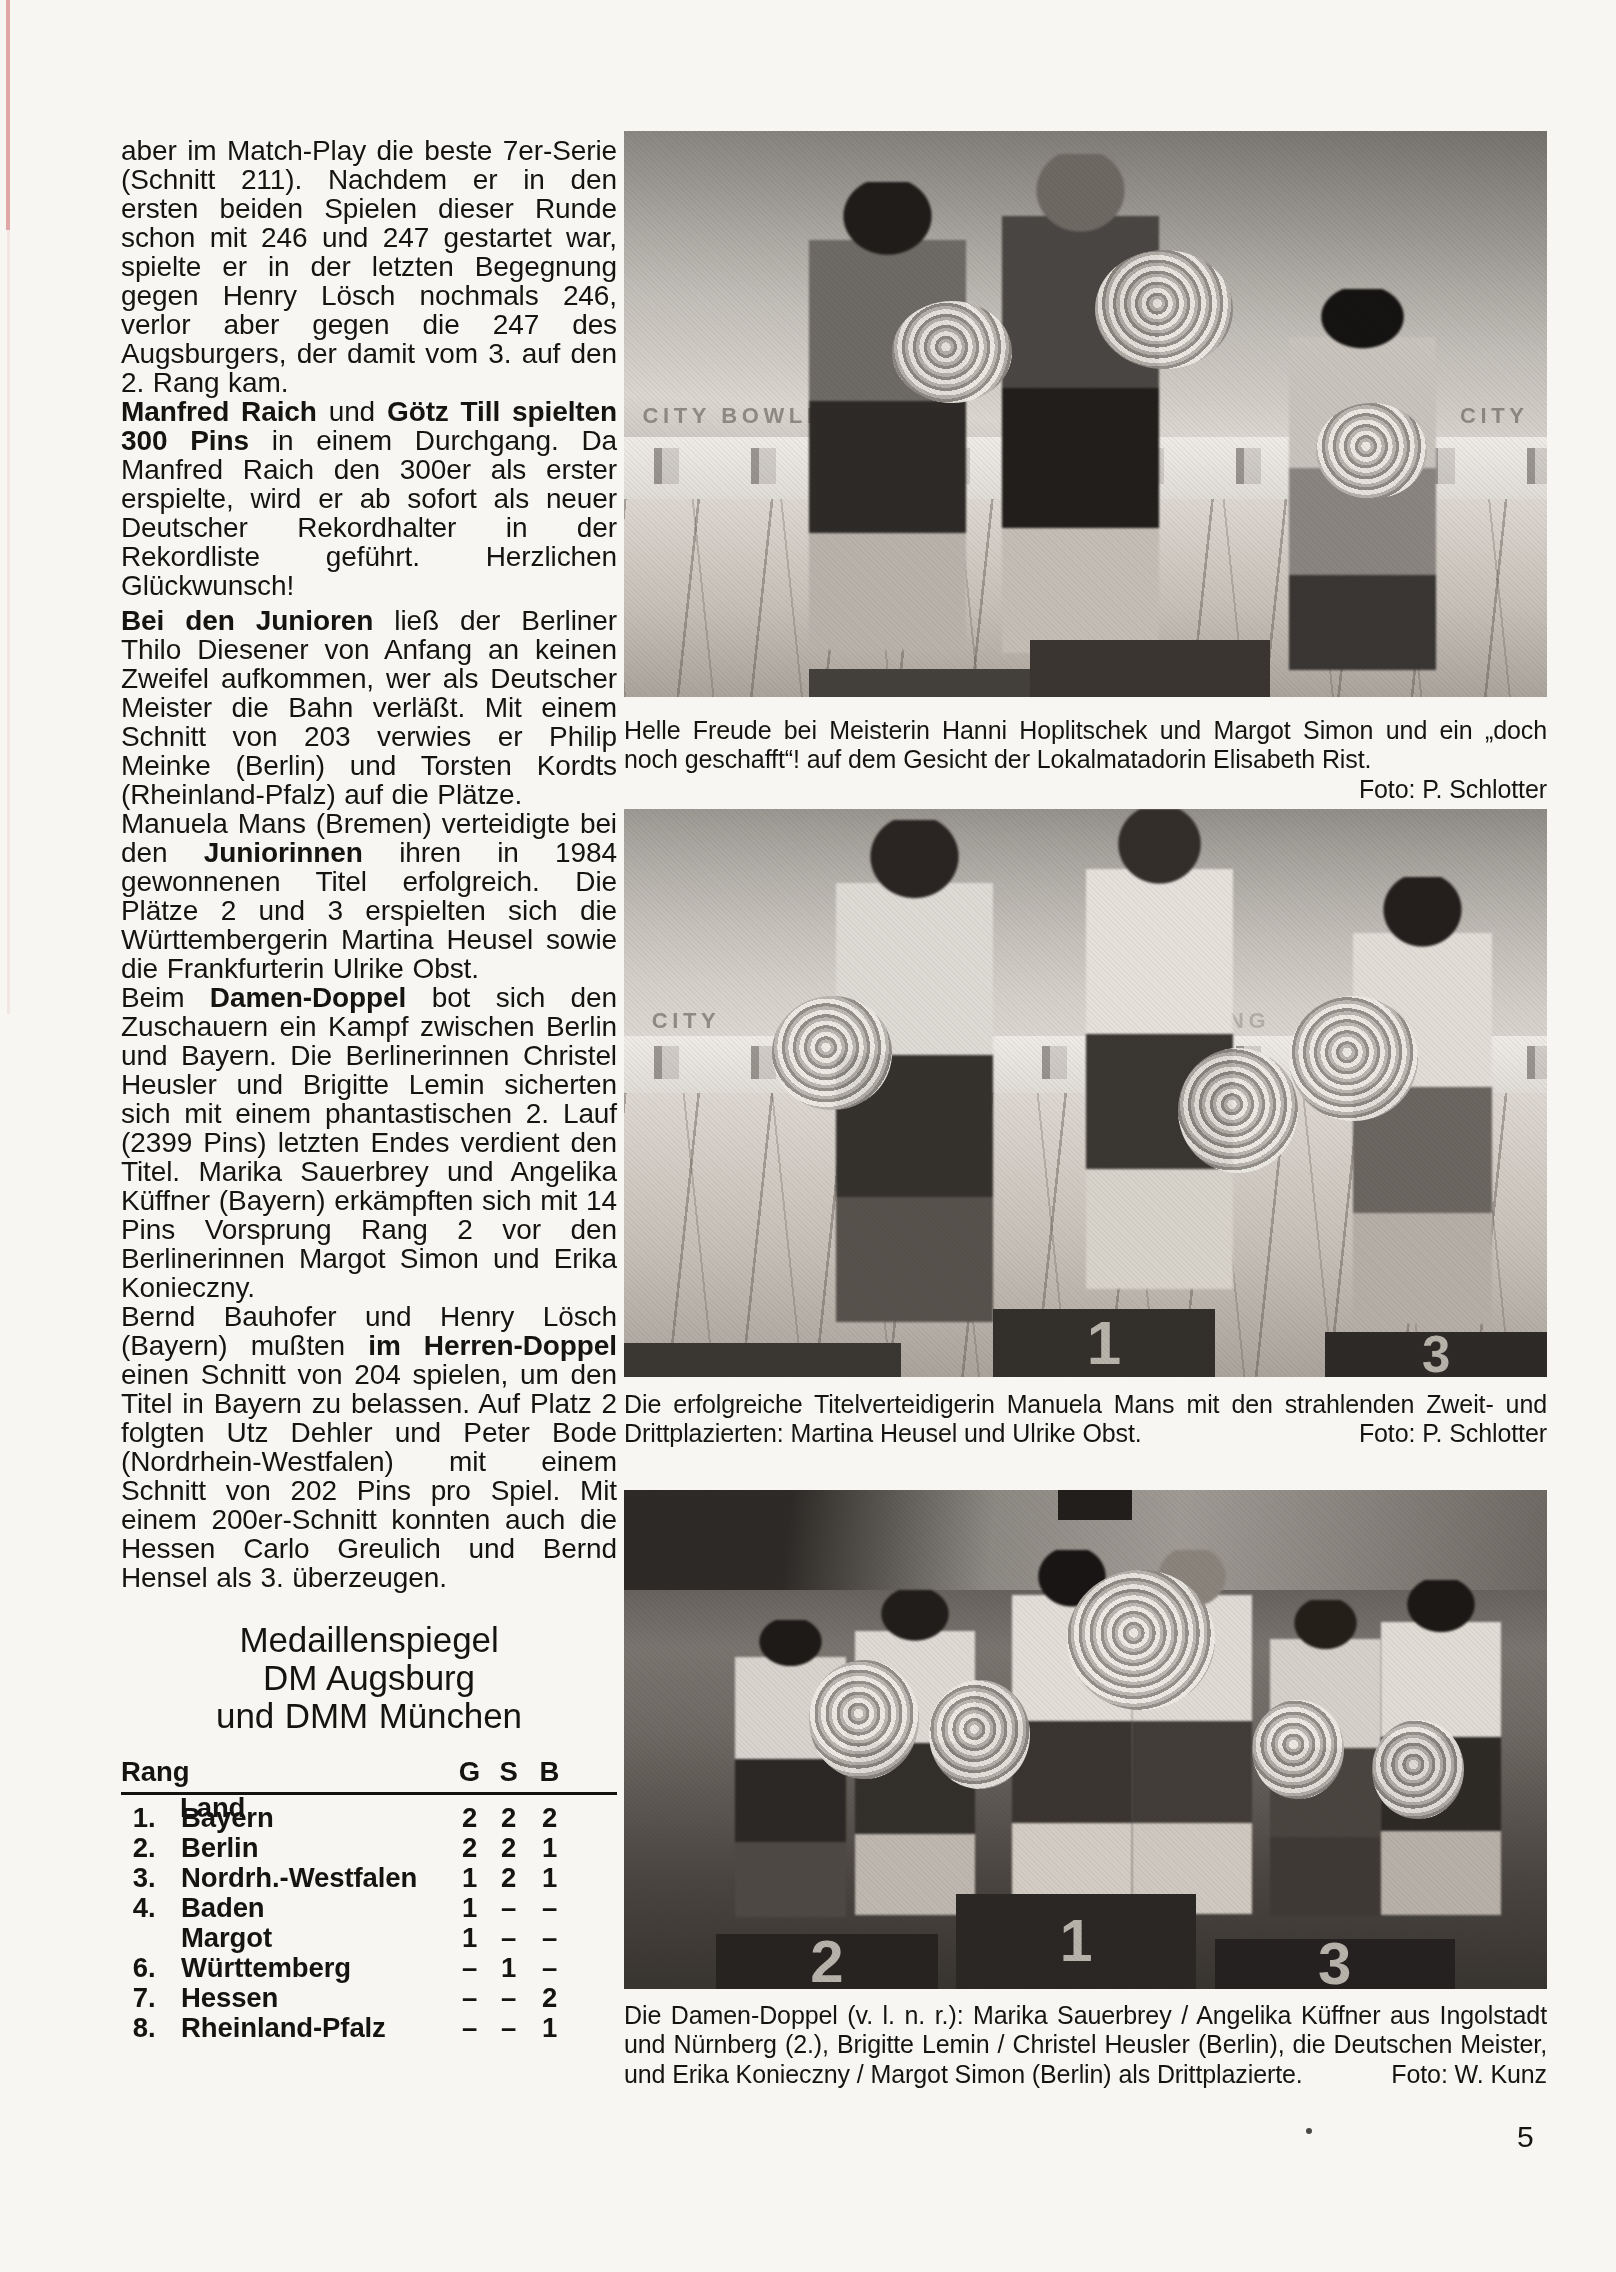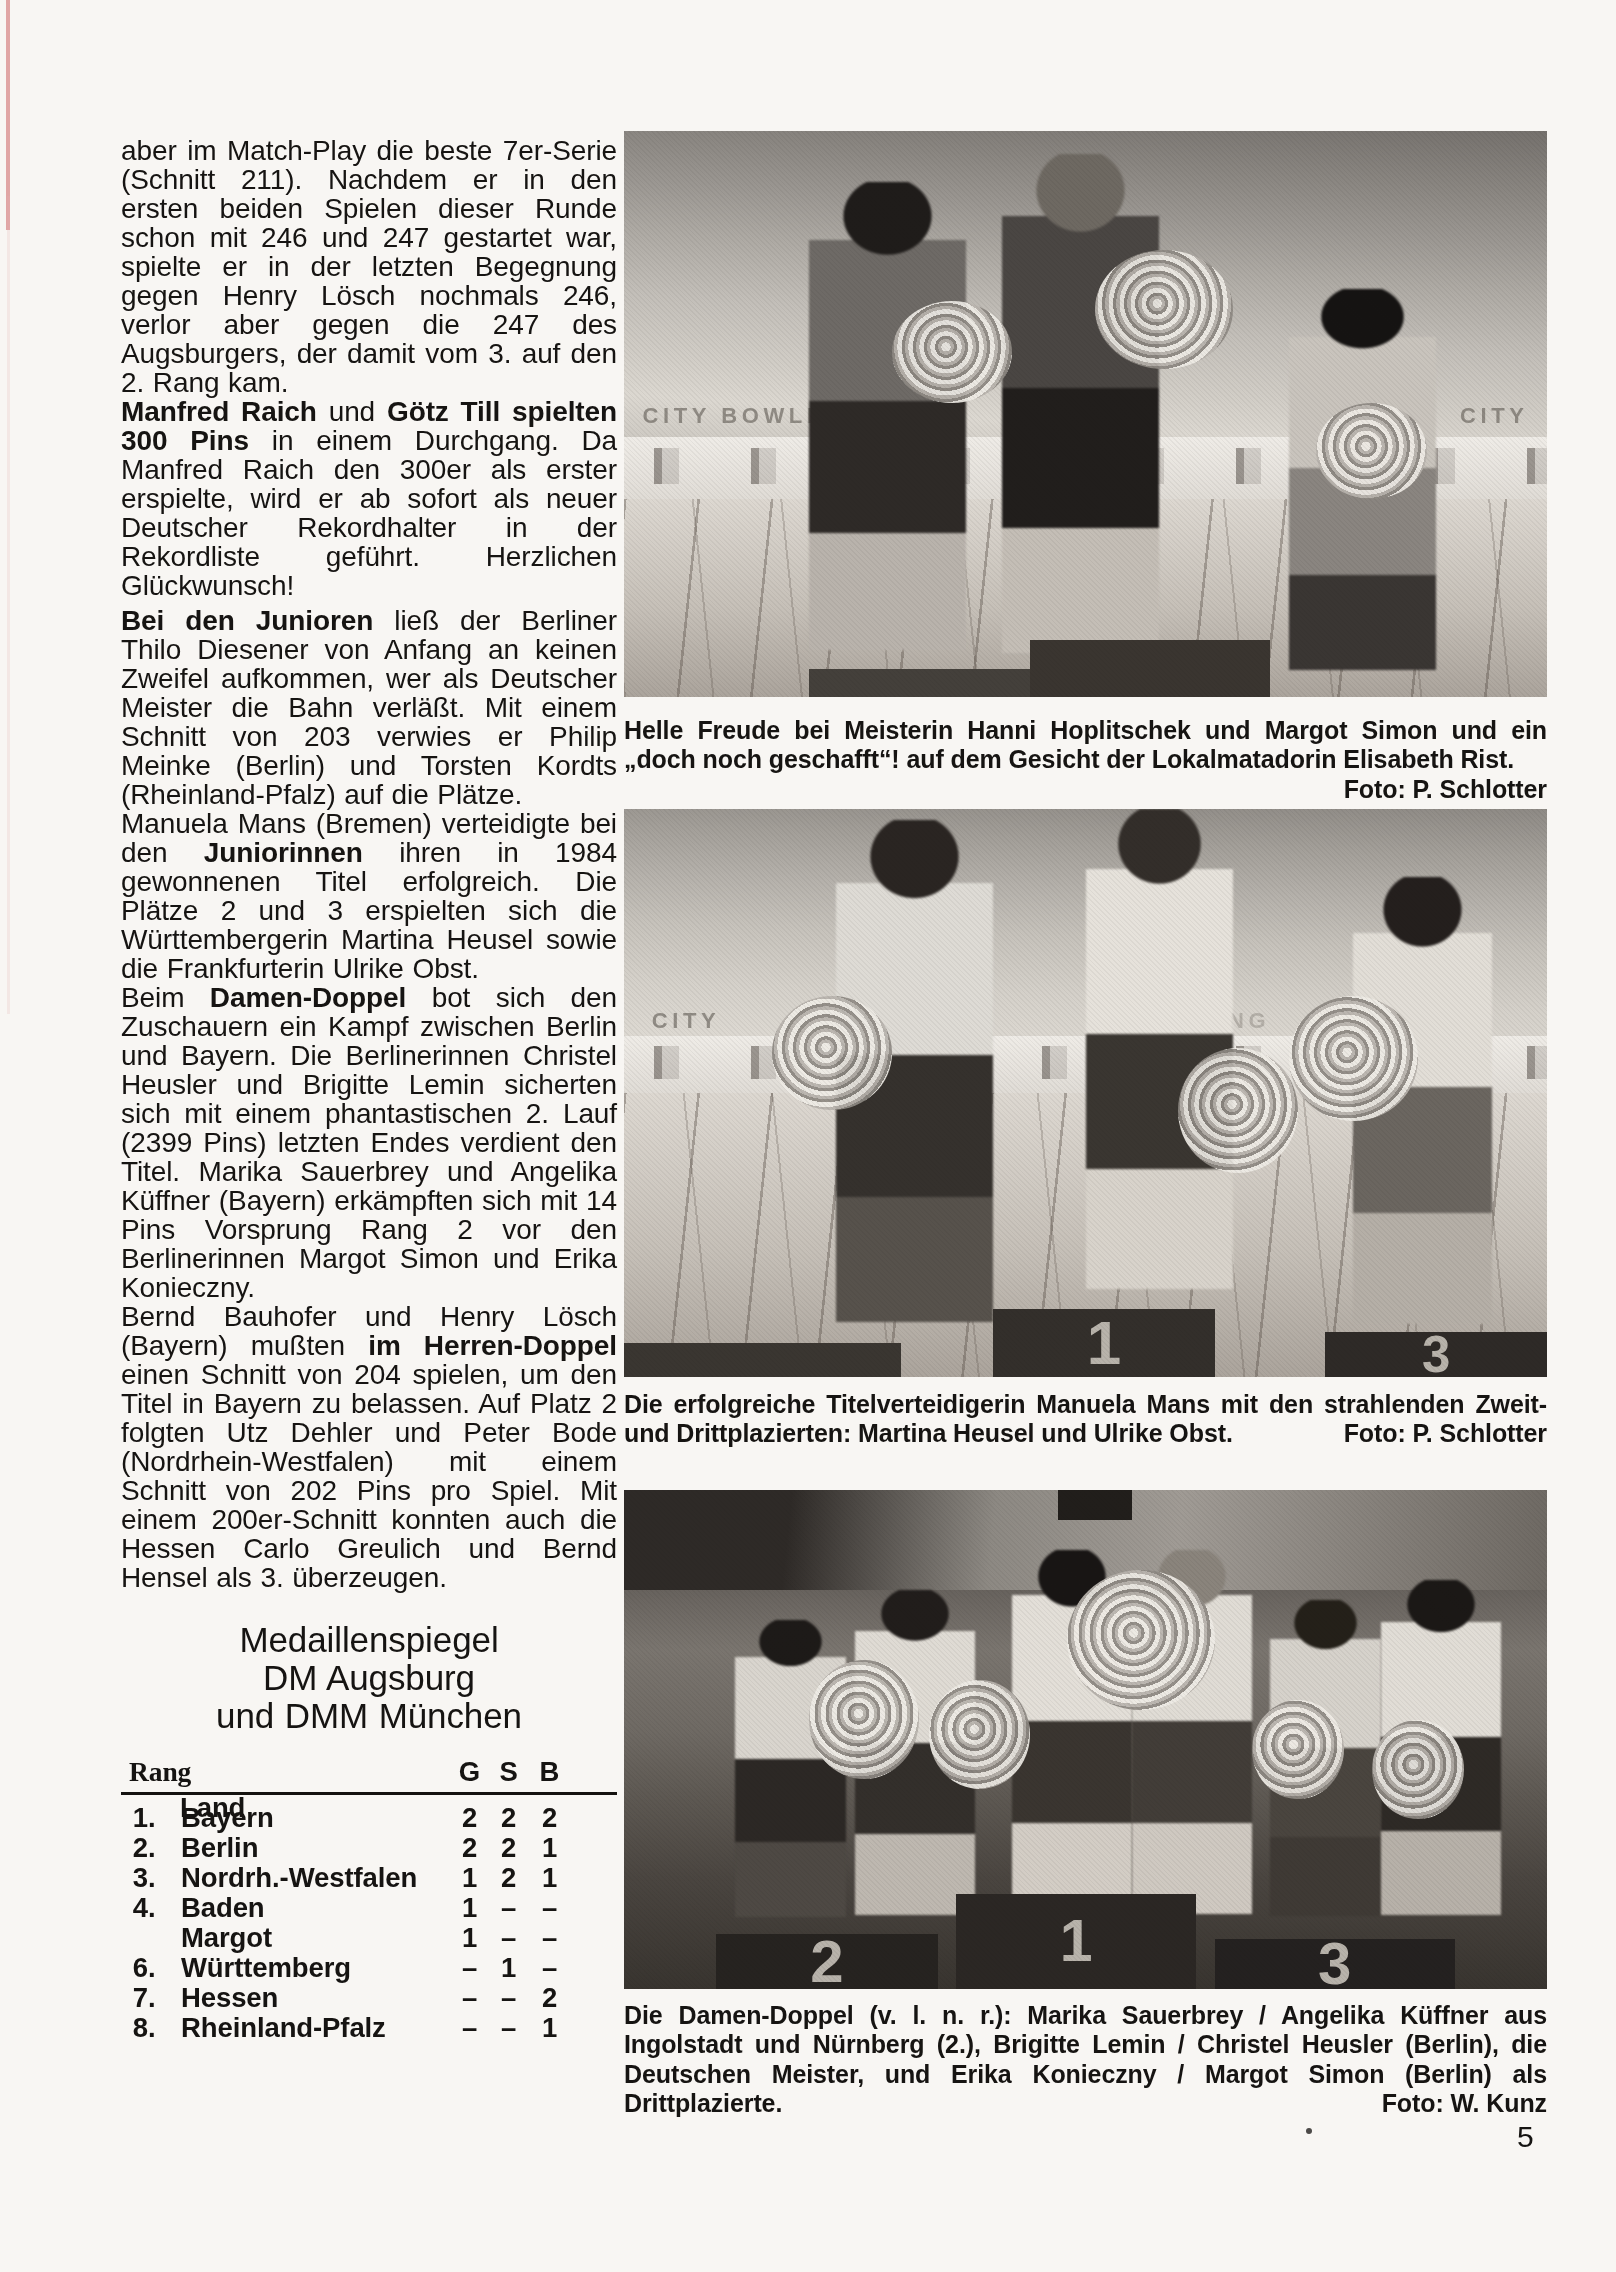--- a/index.html
+++ b/index.html
@@ -28,21 +28,21 @@
   }
   .medal-heading{
     font-weight:normal;font-size:35px;line-height:38px;
     text-align:center;margin-top:29px;
   }
   
   .medal-table{margin-top:22px;font-weight:bold;font-size:27.5px;}
   .tr{position:relative;height:30px;}
   .tr.head{height:34px;}
   .td,.th{position:absolute;top:0;white-space:nowrap;}
-  .h-rank{left:8px;font-family:Liberation Serif, serif;}
+  .h-rank{left:0;}
   .h-land{left:59px;margin-top:36px;}
   .c-rank{left:11.8px;}
   .c-land{left:60px;}
   .c-g{left:327px;width:43px;text-align:center;}
   .c-s{left:366px;width:43px;text-align:center;}
   .c-b{left:407px;width:43px;text-align:center;}
   .table-rule{border:0;border-top:3.3px solid #14120f;margin:1.3px 0 7.9px 0;width:100%;}
 
   
   .photo{position:absolute;left:624px;width:923px;overflow:hidden;background:#b9b5b0;}
@@ -71,21 +71,21 @@
       linear-gradient(transparent 0 12%, var(--top) 12% 45%, var(--mid) 45% 72%, var(--bot) 72% 96%, transparent 96%);
   }
   .bouquet{position:absolute;border-radius:50%;filter:blur(0.7px);opacity:.92;
     background:repeating-radial-gradient(circle at 45% 45%, #efece6 0 4.6px, #b9b4ae 4.6px 7.9px, #8f8a84 7.9px 11px);}
   .podium{position:absolute;display:flex;align-items:center;justify-content:center;}
   .podium .num{color:#b8b3ab;font-weight:bold;line-height:1;}
 
   
   .caption{
     position:absolute;left:624px;width:923px;
-    font-weight:bold;font-size:25px;line-height:29.4px;text-align:justify;
+    font-weight:normal;font-size:25px;line-height:29.4px;text-align:justify;
     letter-spacing:-0.1px;
   }
   #caption-1{top:716px;} #caption-2{top:1390px;} #caption-3{top:2001px;}
   .cap-credit{float:right;margin-left:29px;}
 
   
   .page-number{position:absolute;left:1517px;top:2120px;font-size:30px;}
 </style>
 </head>
 <body>

